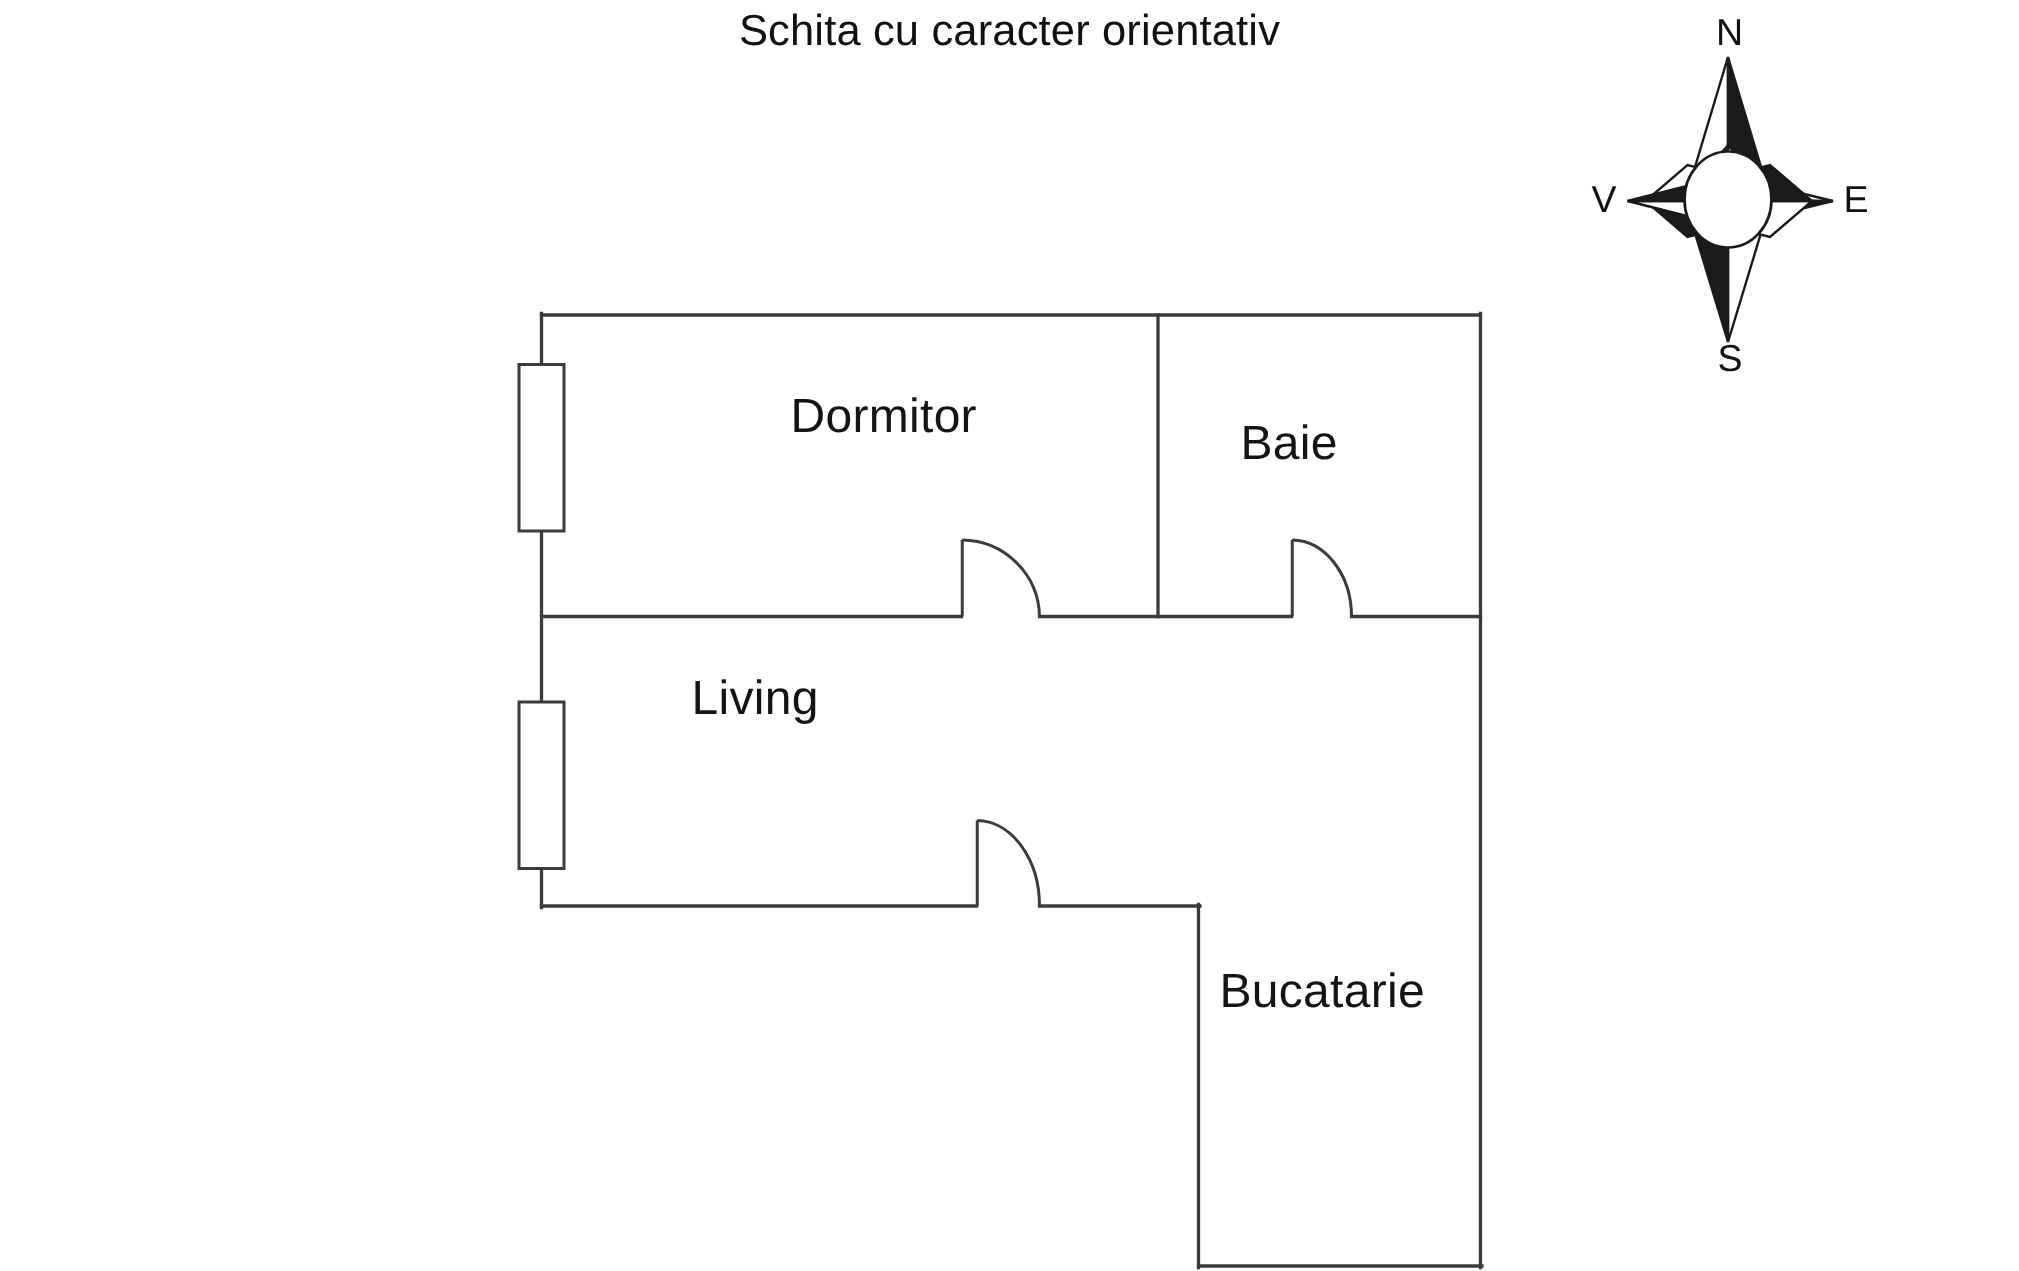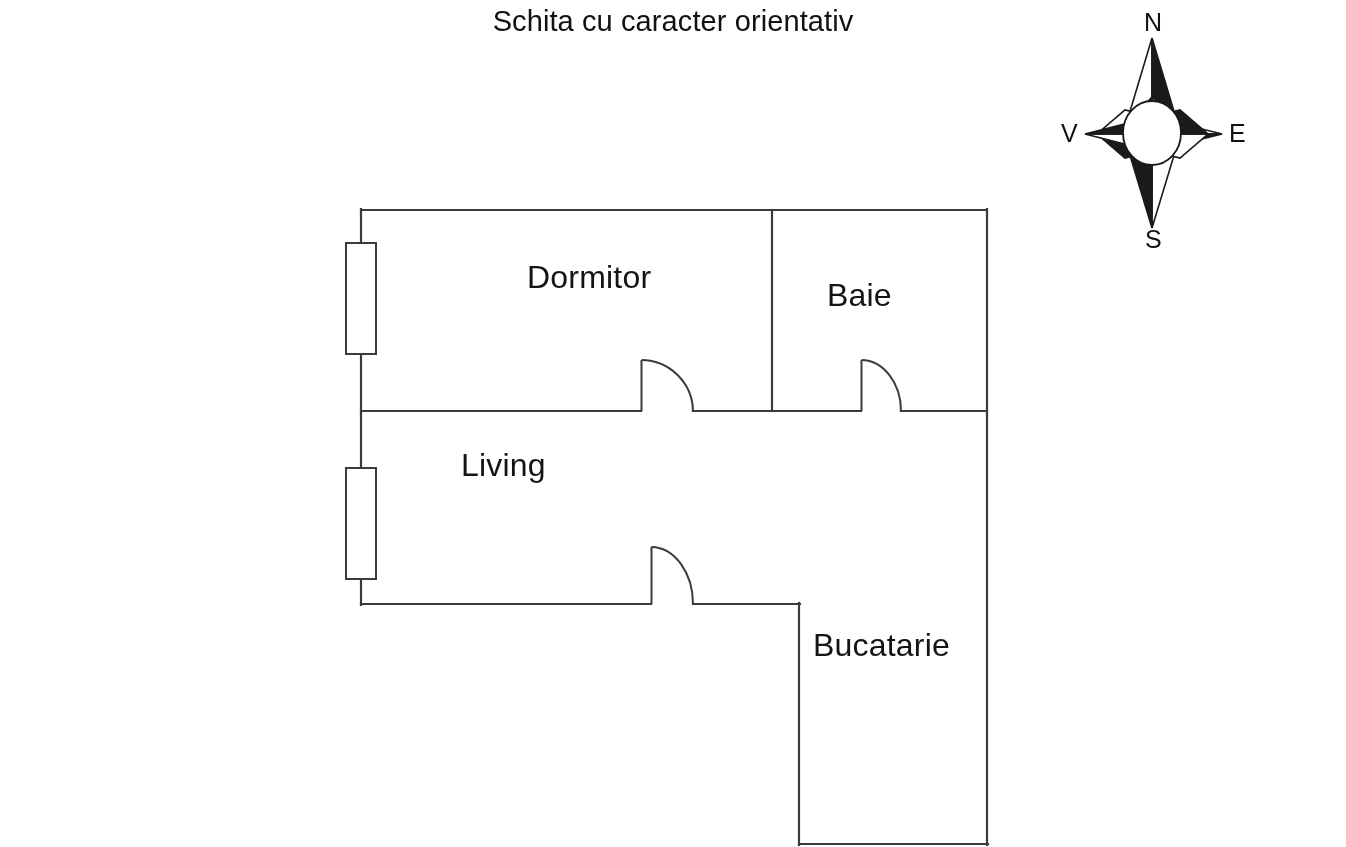--- a/index.html
+++ b/index.html
@@ -45,21 +45,21 @@
     font-size: 32px;
     font-weight: 400;
     color: #141414;
     white-space: nowrap;
     line-height: 34px;
     letter-spacing: 0.2px;
   }
   .room-label.dormitor { left: 487px; top: 260px; margin-left: 40px; }
   .room-label.baie     { left: 827px; top: 278px; }
   .room-label.living   { left: 461px; top: 448px; }
-  .room-label.bucatarie{ left: 813px; top: 628px; }
+  .room-label.bucatarie{ left: 813px; top: 643px; }
 
   .compass-label {
     position: absolute;
     font-size: 25px;
     font-weight: 400;
     color: #111111;
     line-height: 26px;
   }
   .compass-label.n { left: 1144px; top: 9px;  }
   .compass-label.e { left: 1229px; top: 120px; }

